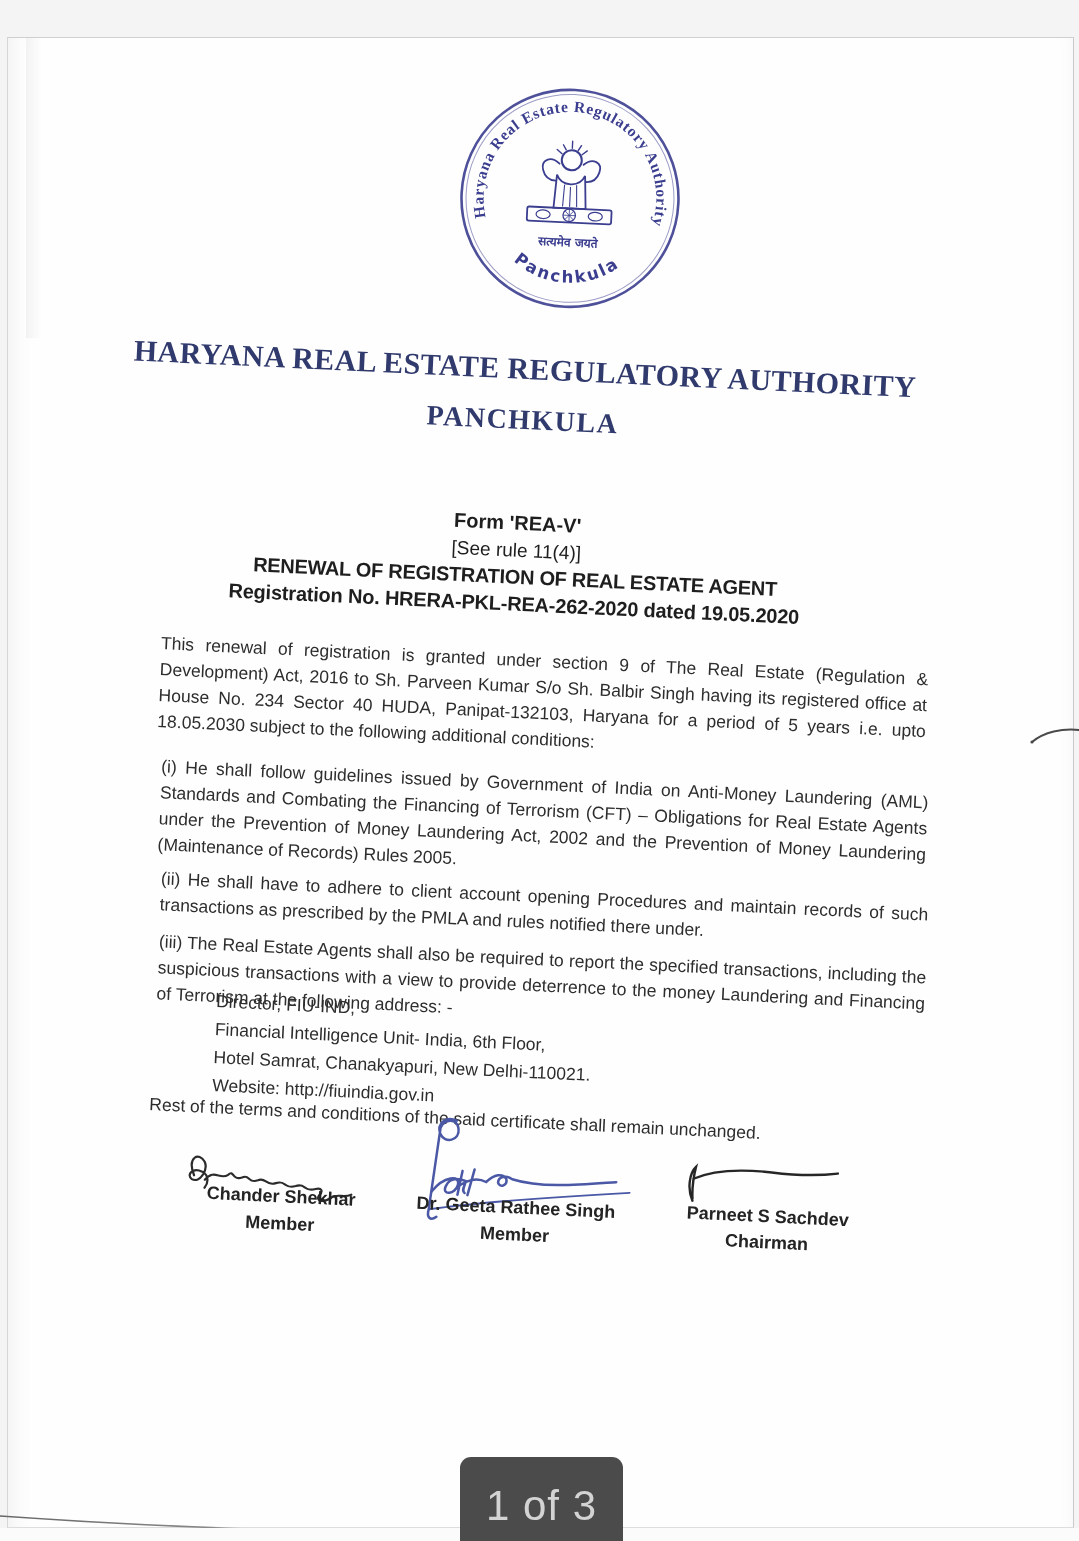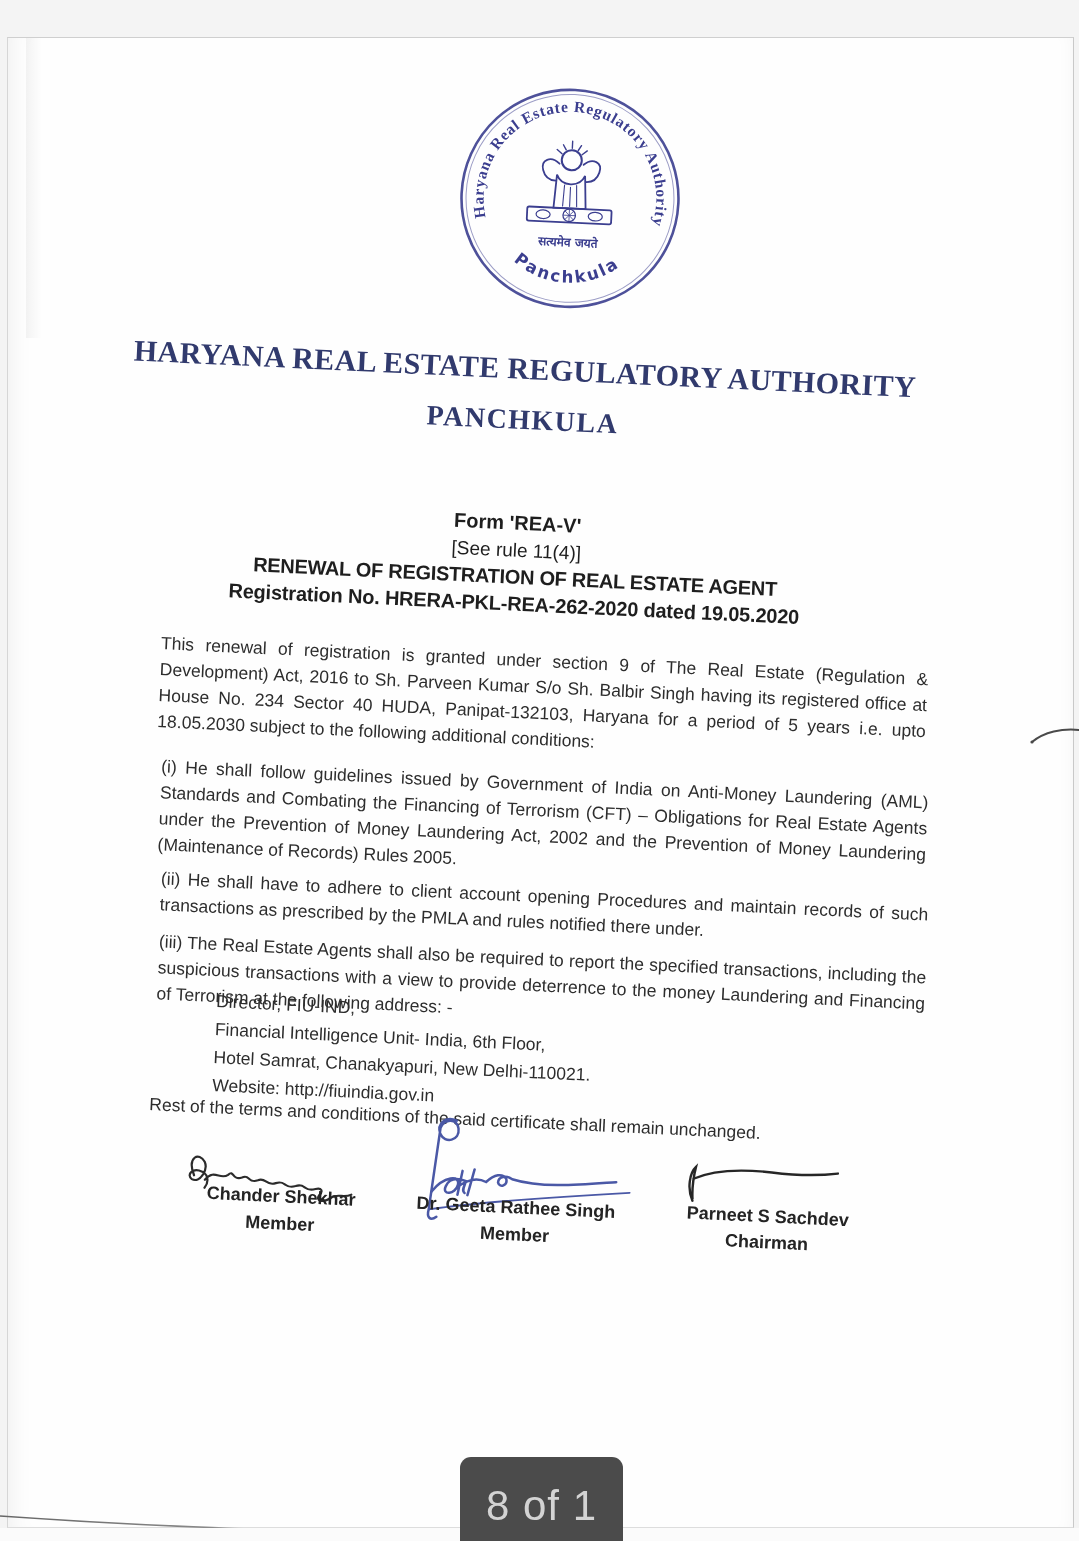--- a/index.html
+++ b/index.html
@@ -165,16 +165,16 @@
         <stop offset="0.85" stop-color="#8a8a8a"></stop>
         <stop offset="1" stop-color="#8a8a8a" stop-opacity="0"></stop>
       </linearGradient>
     </defs>
     <path d="M0,11 C70,16 160,21 250,24" fill="none" stroke="url(#fade)" stroke-width="1.7"></path>
   </svg>
 
   <div class="below"></div>
 
   <div class="badge">
-    <span>8 of 1</span>
+    <span>1 of 3</span>
   </div>
 
 </div>
 
 </body></html>

